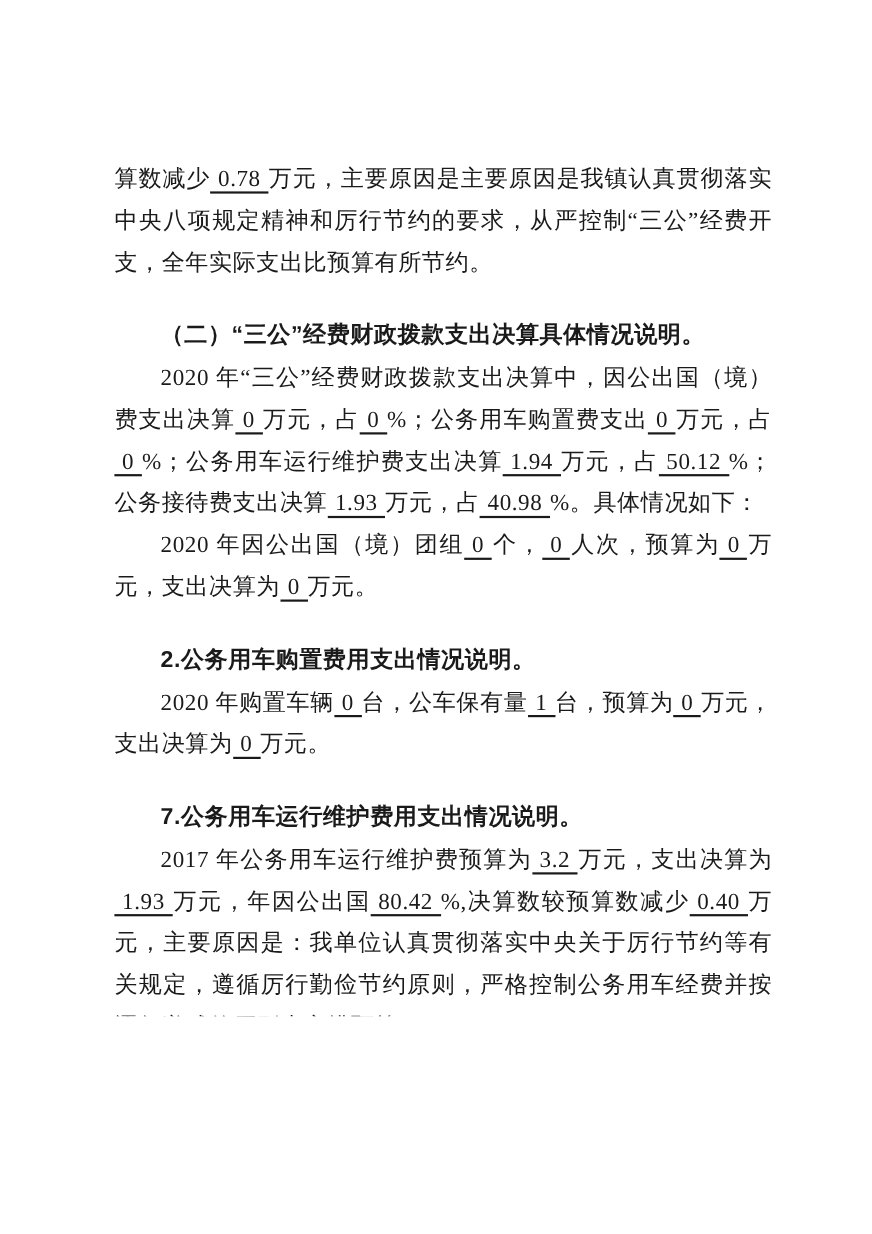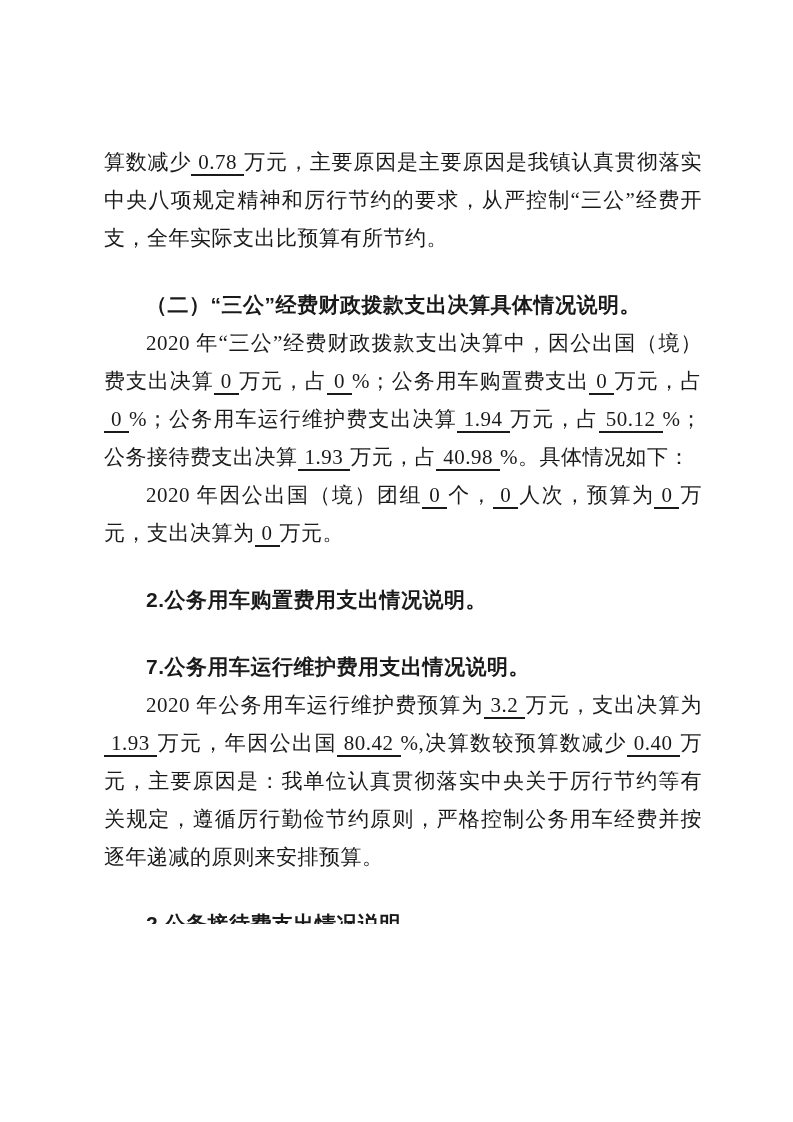--- a/index.html
+++ b/index.html
@@ -57,20 +57,21 @@
 </head>
 <body>
 
 <div class="page">
   <main class="content" id="content">
       <p class="body"><span>算数减少</span><span class="u">0.78</span><span>万元，主要原因是主要原因是我镇认真贯彻落实中央八项规定精神和厉行节约的要求，从严控制“三公”经费开支，全年实际支出比预算有所节约。</span></p>
       <p class="heading indent"><span>（二）“三公”经费财政拨款支出决算具体情况说明。</span></p>
       <p class="body indent"><span>2020 年“三公”经费财政拨款支出决算中，因公出国（境）费支出决算</span><span class="u">0</span><span>万元，占</span><span class="u">0</span><span>%；公务用车购置费支出</span><span class="u">0</span><span>万元，占</span><span class="u">0</span><span>%；公务用车运行维护费支出决算</span><span class="u">1.94</span><span>万元，占</span><span class="u">50.12</span><span>%；公务接待费支出决算</span><span class="u">1.93</span><span>万元，占</span><span class="u">40.98</span><span>%。具体情况如下：</span></p>
       <p class="body indent"><span>2020 年因公出国（境）团组</span><span class="u">0</span><span>个，</span><span class="u">0</span><span>人次，预算为</span><span class="u">0</span><span>万元，支出决算为</span><span class="u">0</span><span>万元。</span></p>
       <p class="heading indent"><span>2.公务用车购置费用支出情况说明。</span></p>
+      <p class="body indent"><span>2020 年购置车辆</span><span class="u">0</span><span>台，公车保有量</span><span class="u">1</span><span>台，预算为</span><span class="u">0</span><span>万元，支出决算为</span><span class="u">0</span><span>万元。</span></p>
       <p class="heading indent"><span>7.公务用车运行维护费用支出情况说明。</span></p>
-      <p class="body indent"><span>2020 年公务用车运行维护费预算为</span><span class="u">3.2</span><span>万元，支出决算为</span><span class="u">1.93</span><span>万元，年因公出国</span><span class="u">80.42</span><span>%,决算数较预算数减少</span><span class="u">0.40</span><span>万元，主要原因是：我单位认真贯彻落实中央关于厉行节约等有关规定，遵循厉行勤俭节约原则，严格控制公务用车经费并按逐年递减的原则来安排预算。</span></p>
+      <p class="body indent"><span>2017 年公务用车运行维护费预算为</span><span class="u">3.2</span><span>万元，支出决算为</span><span class="u">1.93</span><span>万元，年因公出国</span><span class="u">80.42</span><span>%,决算数较预算数减少</span><span class="u">0.40</span><span>万元，主要原因是：我单位认真贯彻落实中央关于厉行节约等有关规定，遵循厉行勤俭节约原则，严格控制公务用车经费并按逐年递减的原则来安排预算。</span></p>
       <p class="heading indent"><span>2.公务接待费支出情况说明。</span></p>
     </main>
   <footer class="footer">
     <span>– 23 –</span>
   </footer>
 </div>
 
 </body></html>

